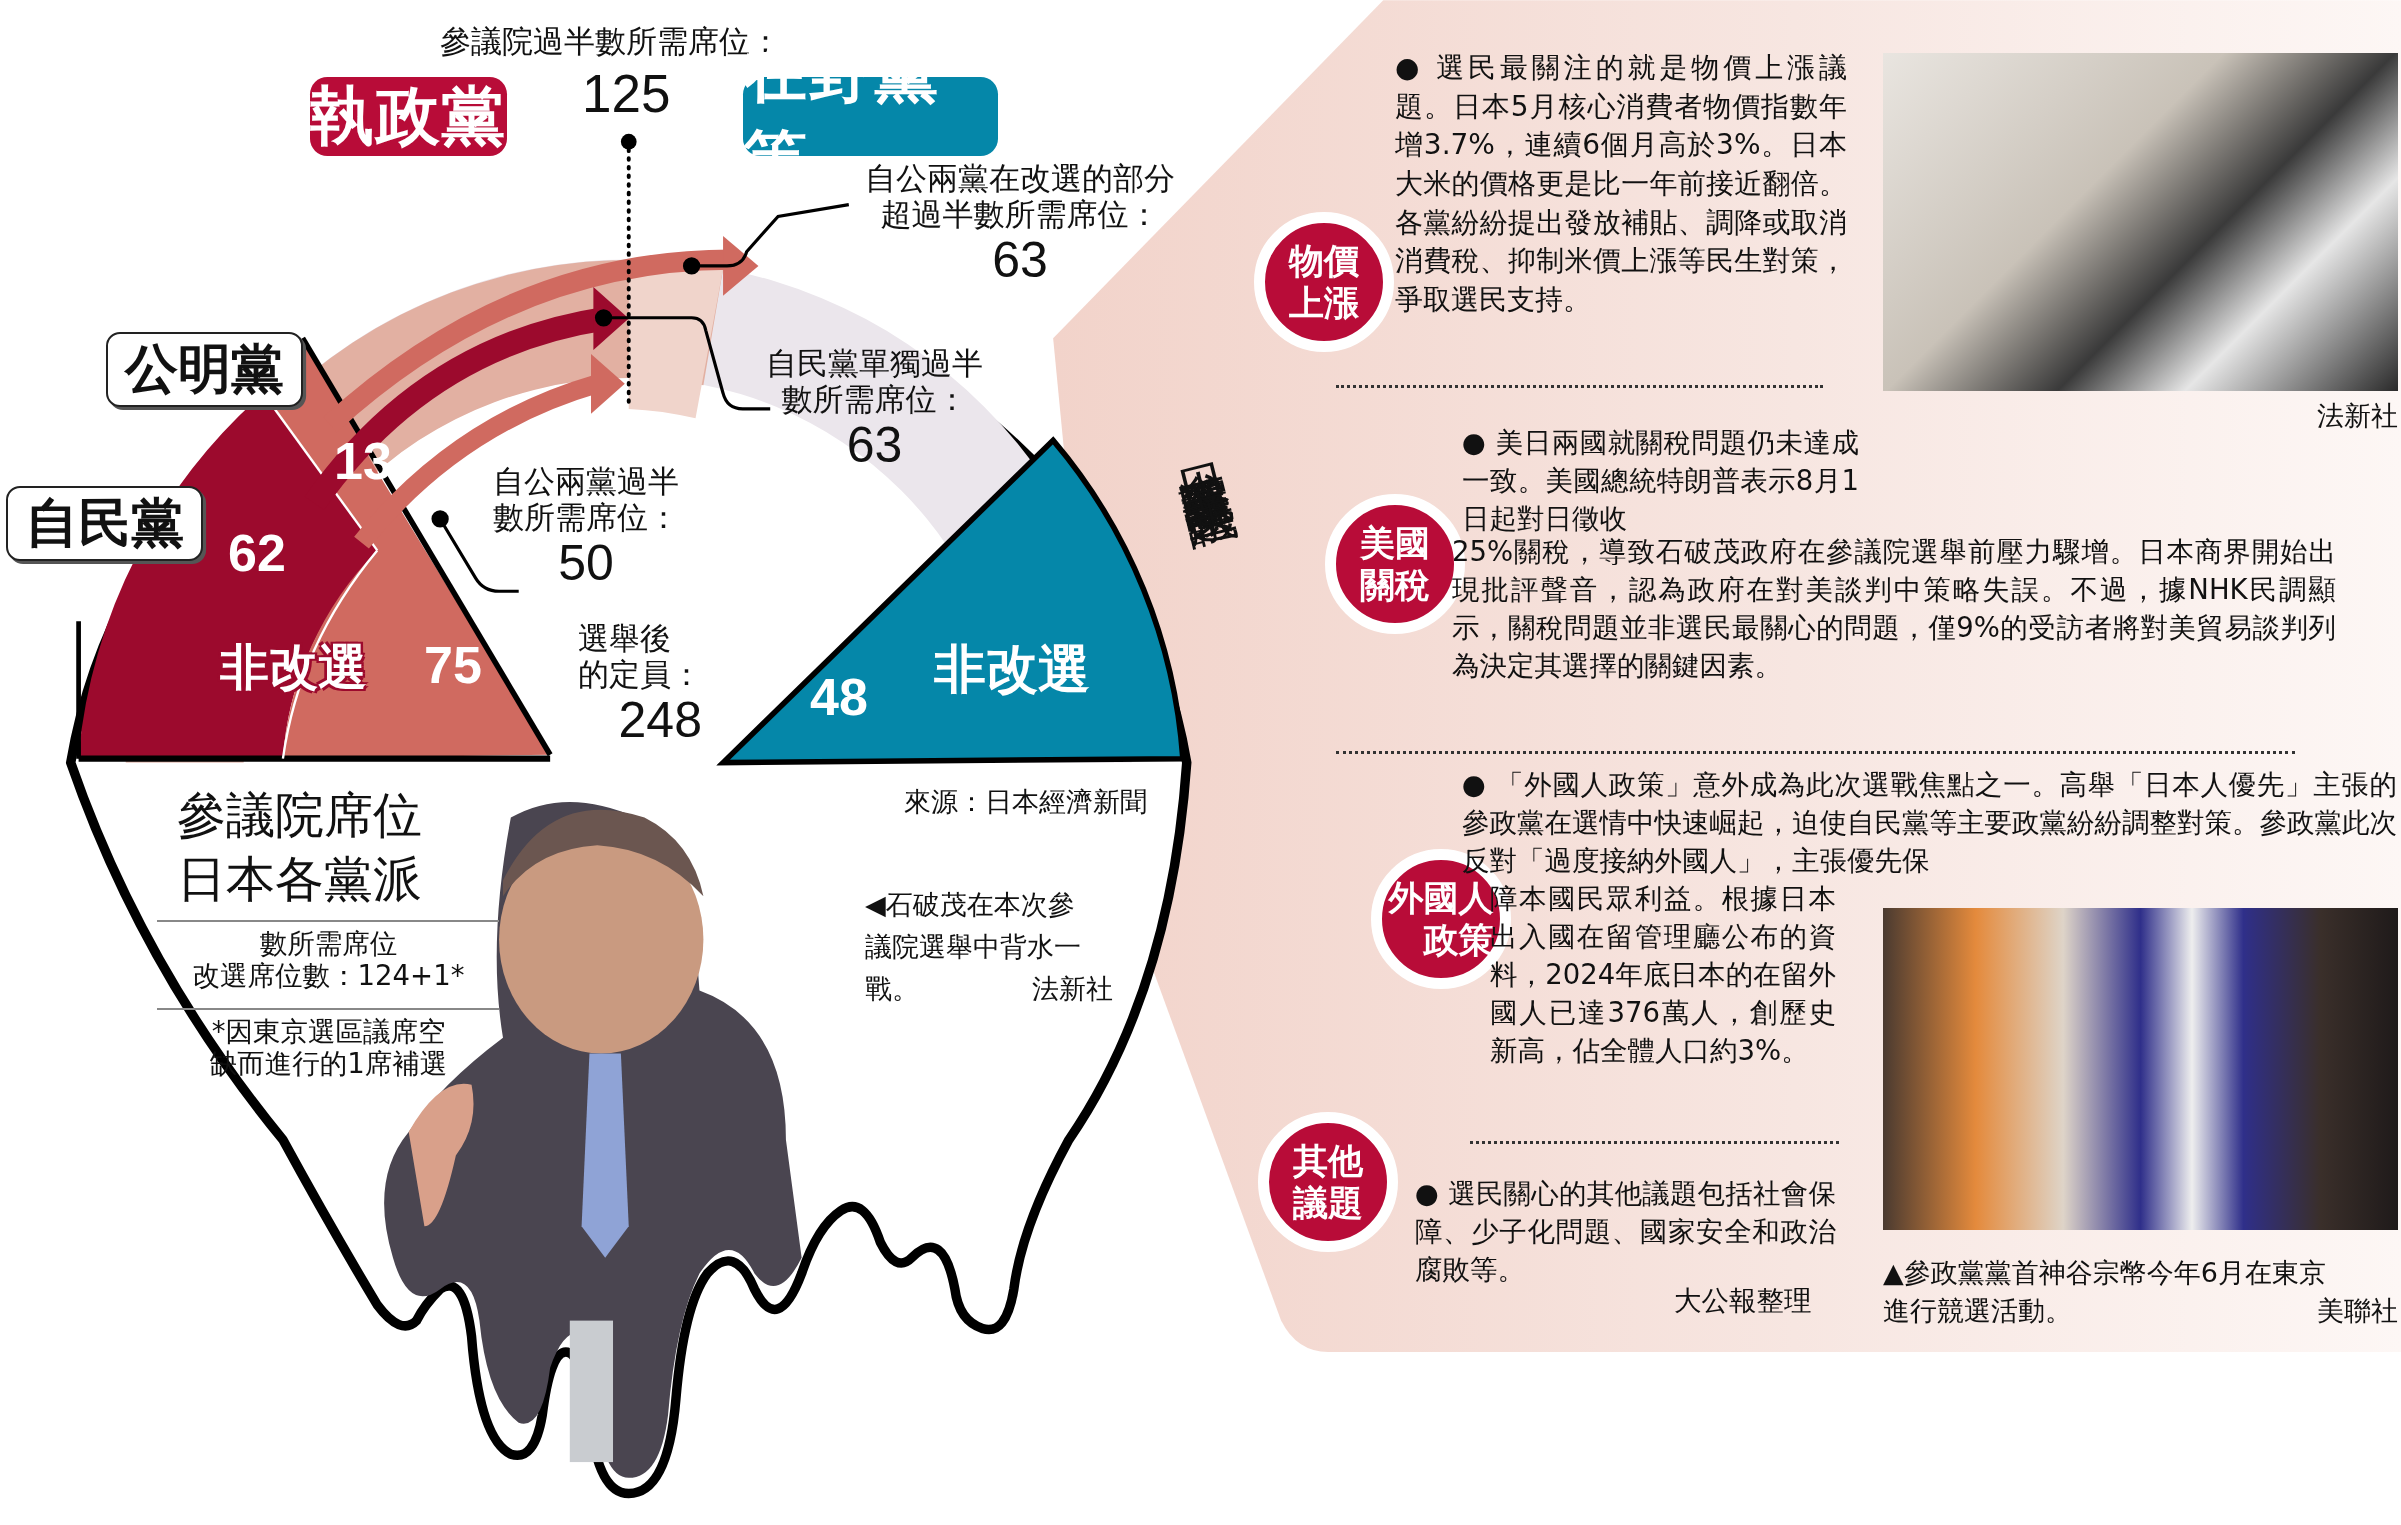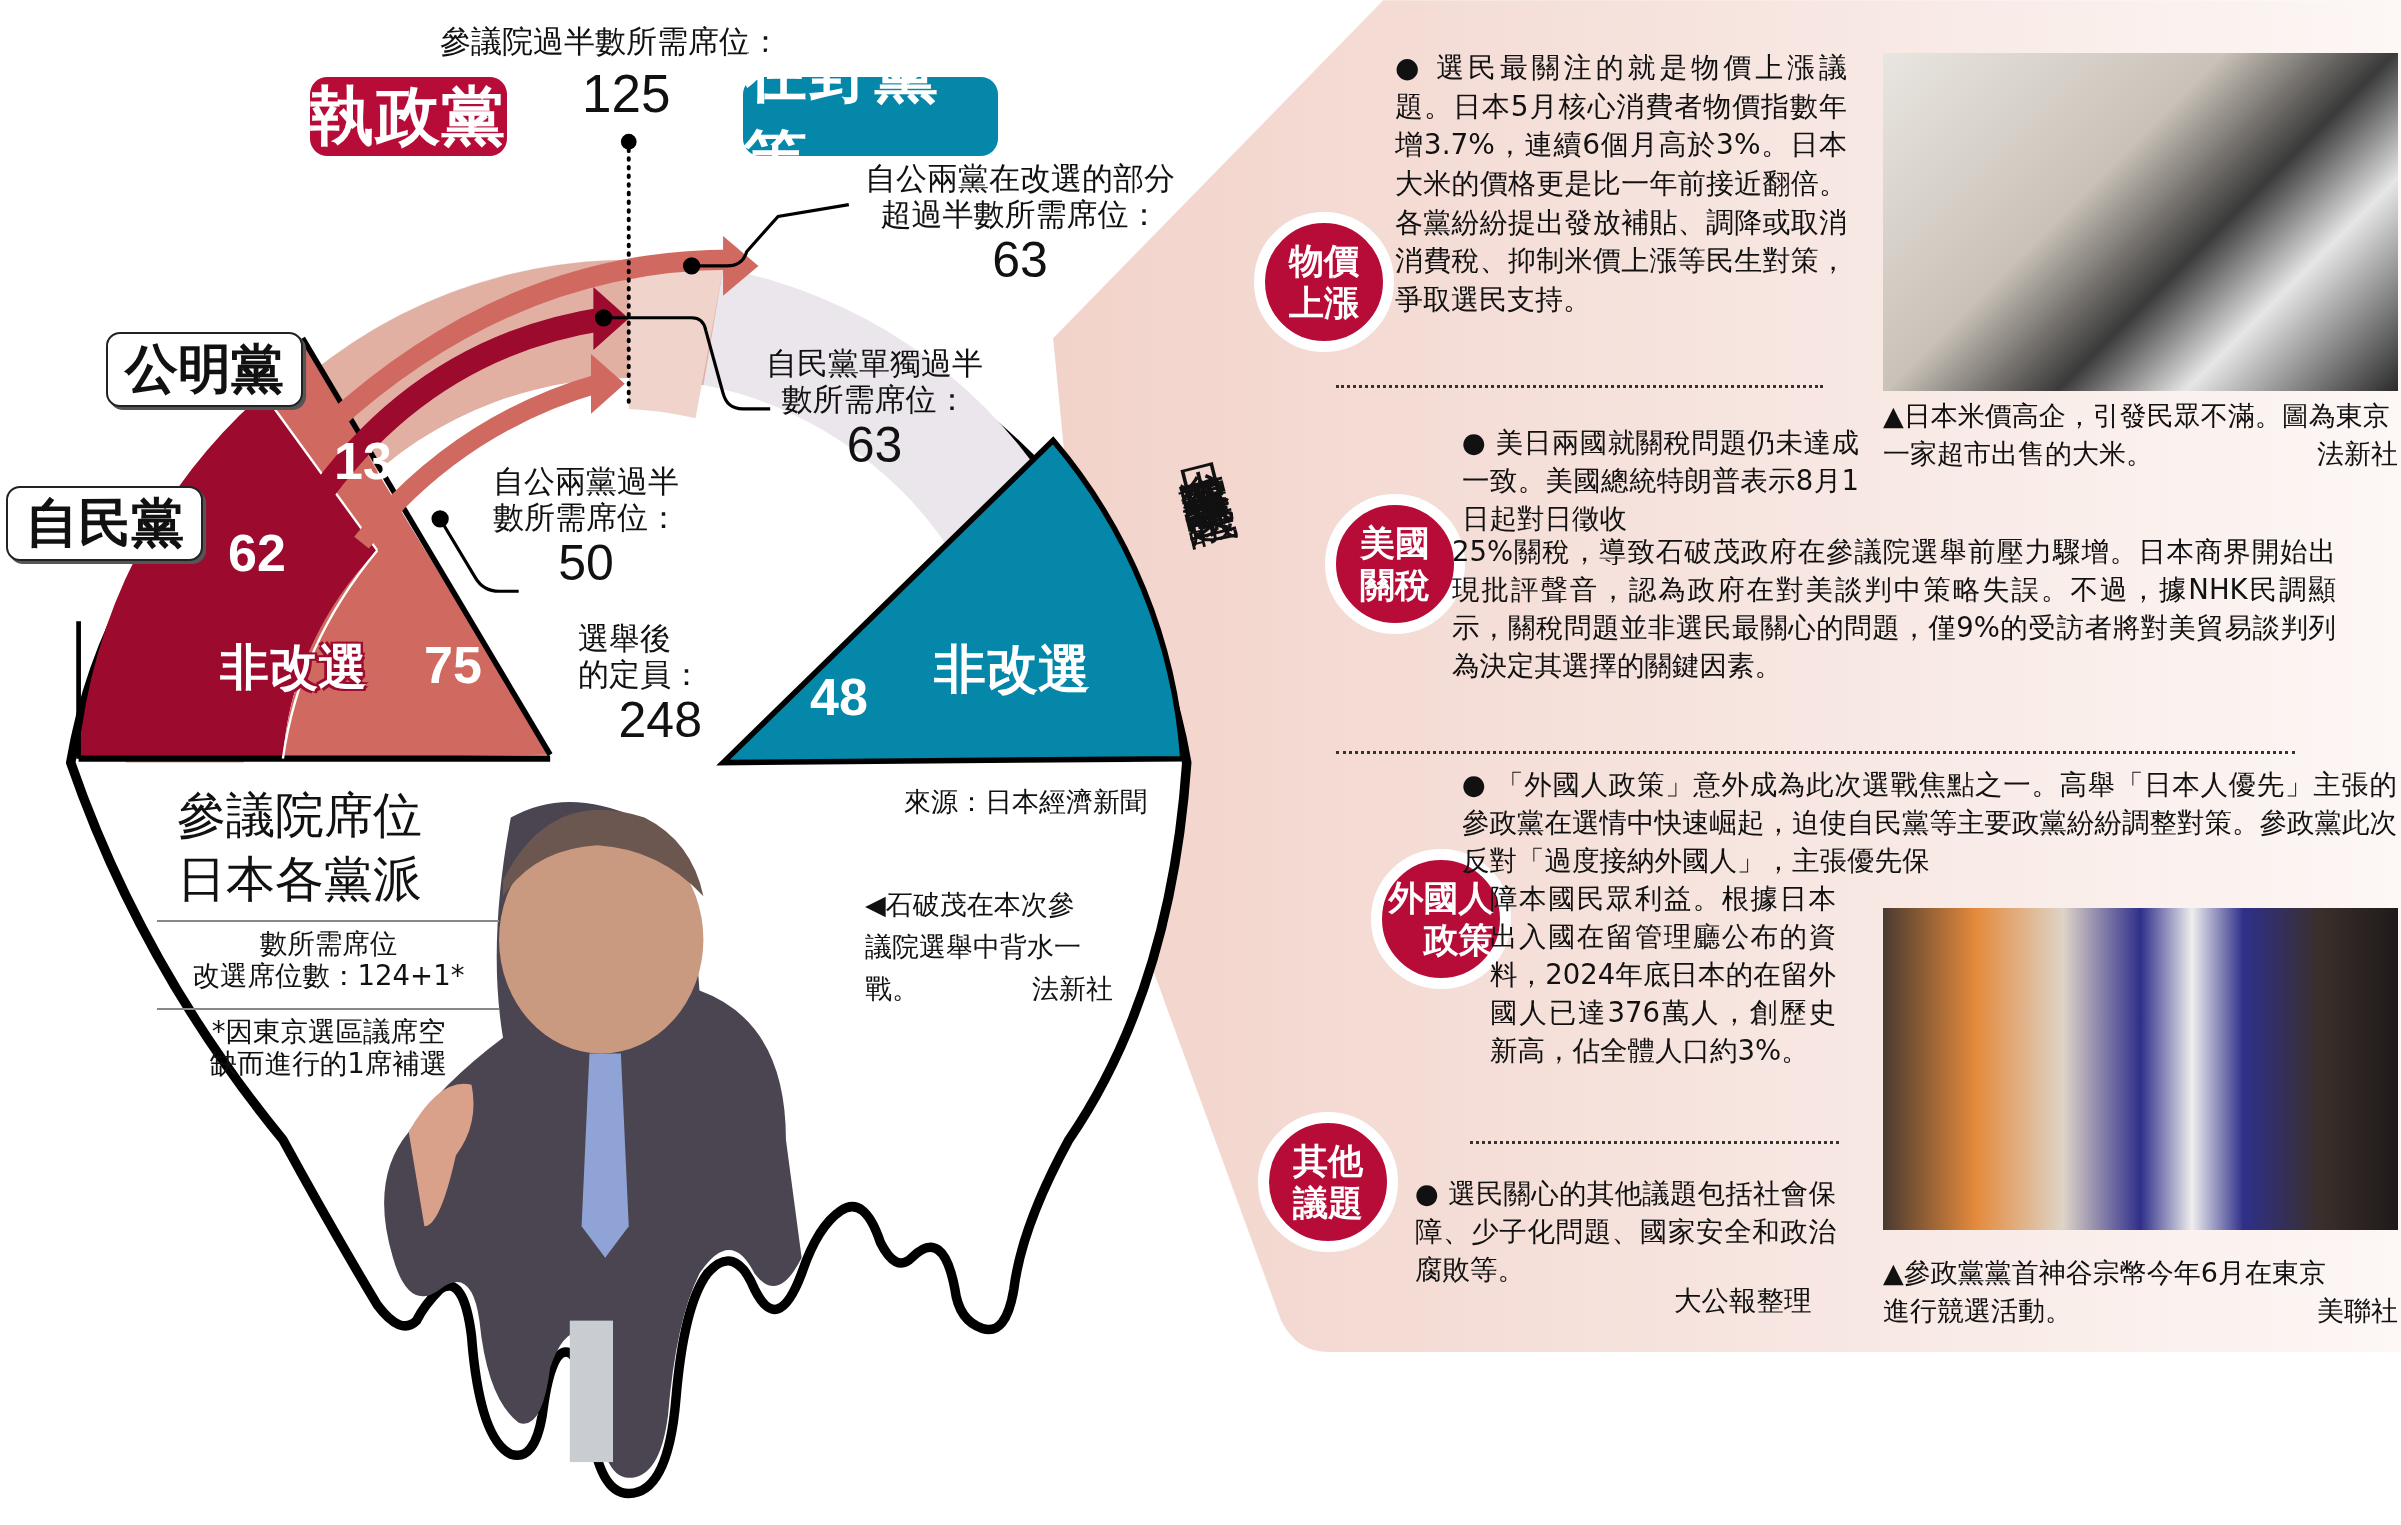--- a/index.html
+++ b/index.html
@@ -154,21 +154,21 @@
 <div class="circle-tag" style="left:1254px;top:212px;">
   <div>
       <div>物價</div>
       <div>上漲</div>
     </div>
 </div>
 <div class="panel-text" style="left:1395px;top:49px;width:452px;font-size:28px;">● <span>選民最關注的就是物價上漲議題。日本5月核心消費者物價指數年增3.7%，連續6個月高於3%。日本大米的價格更是比一年前接近翻倍。各黨紛紛提出發放補貼、調降或取消消費稅、抑制米價上漲等民生對策，爭取選民支持。</span></div>
 
 <div class="photo" style="left:1883px;top:53px;width:515px;height:338px;background:linear-gradient(135deg,#e9e5e0 0%,#c9c2b8 40%,#3a3a3a 60%,#e6e6e6 75%,#2a2a2a 100%);"></div>
 <div class="caption" style="left:1883px;top:397px;width:515px;">
-  <span>▲日本米價高企，引發民眾不滿。圖為東京一家超市出售的大米。</span> <span style="float:right;">法新社</span>
+   <span style="float:right;">法新社</span>
 </div>
 
 <div class="circle-tag" style="left:1325px;top:494px;">
   <div>
       <div>美國</div>
       <div>關稅</div>
     </div>
 </div>
 <div class="panel-text" style="left:1462px;top:424px;width:397px;font-size:27.5px;">● <span>美日兩國就關稅問題仍未達成一致。美國總統特朗普表示8月1日起對日徵收</span></div>
 <div class="panel-text" style="left:1452px;top:533px;width:884px;font-size:27.5px;">25%關稅，導致石破茂政府在參議院選舉前壓力驟增。日本商界開始出現批評聲音，認為政府在對美談判中策略失誤。不過，據NHK民調顯示，關稅問題並非選民最關心的問題，僅9%的受訪者將對美貿易談判列為決定其選擇的關鍵因素。</div>

